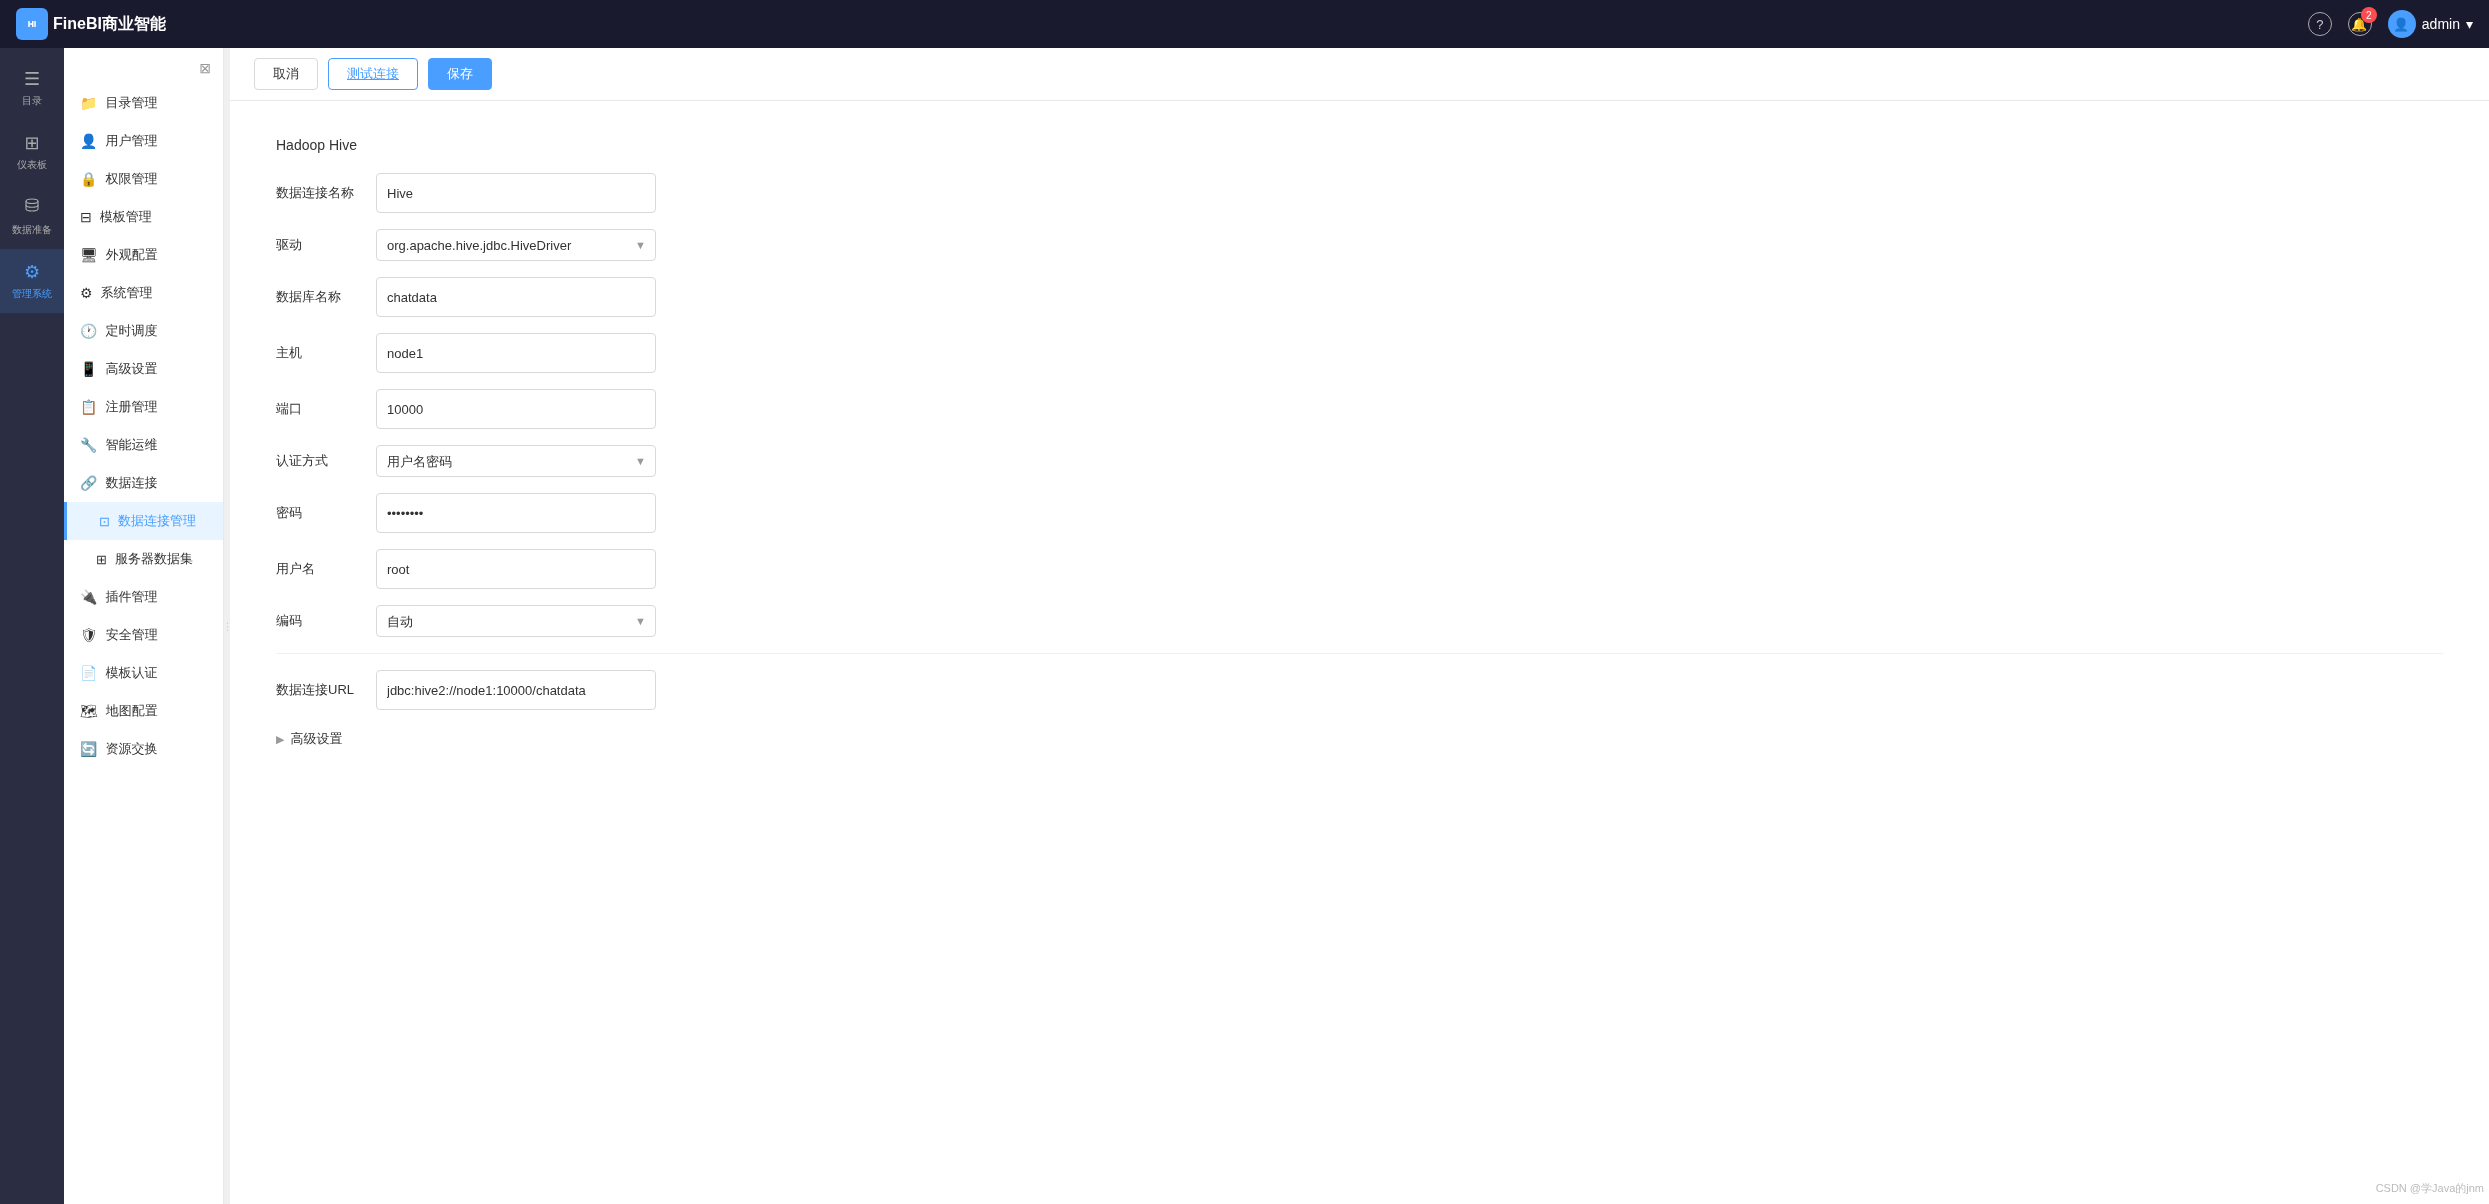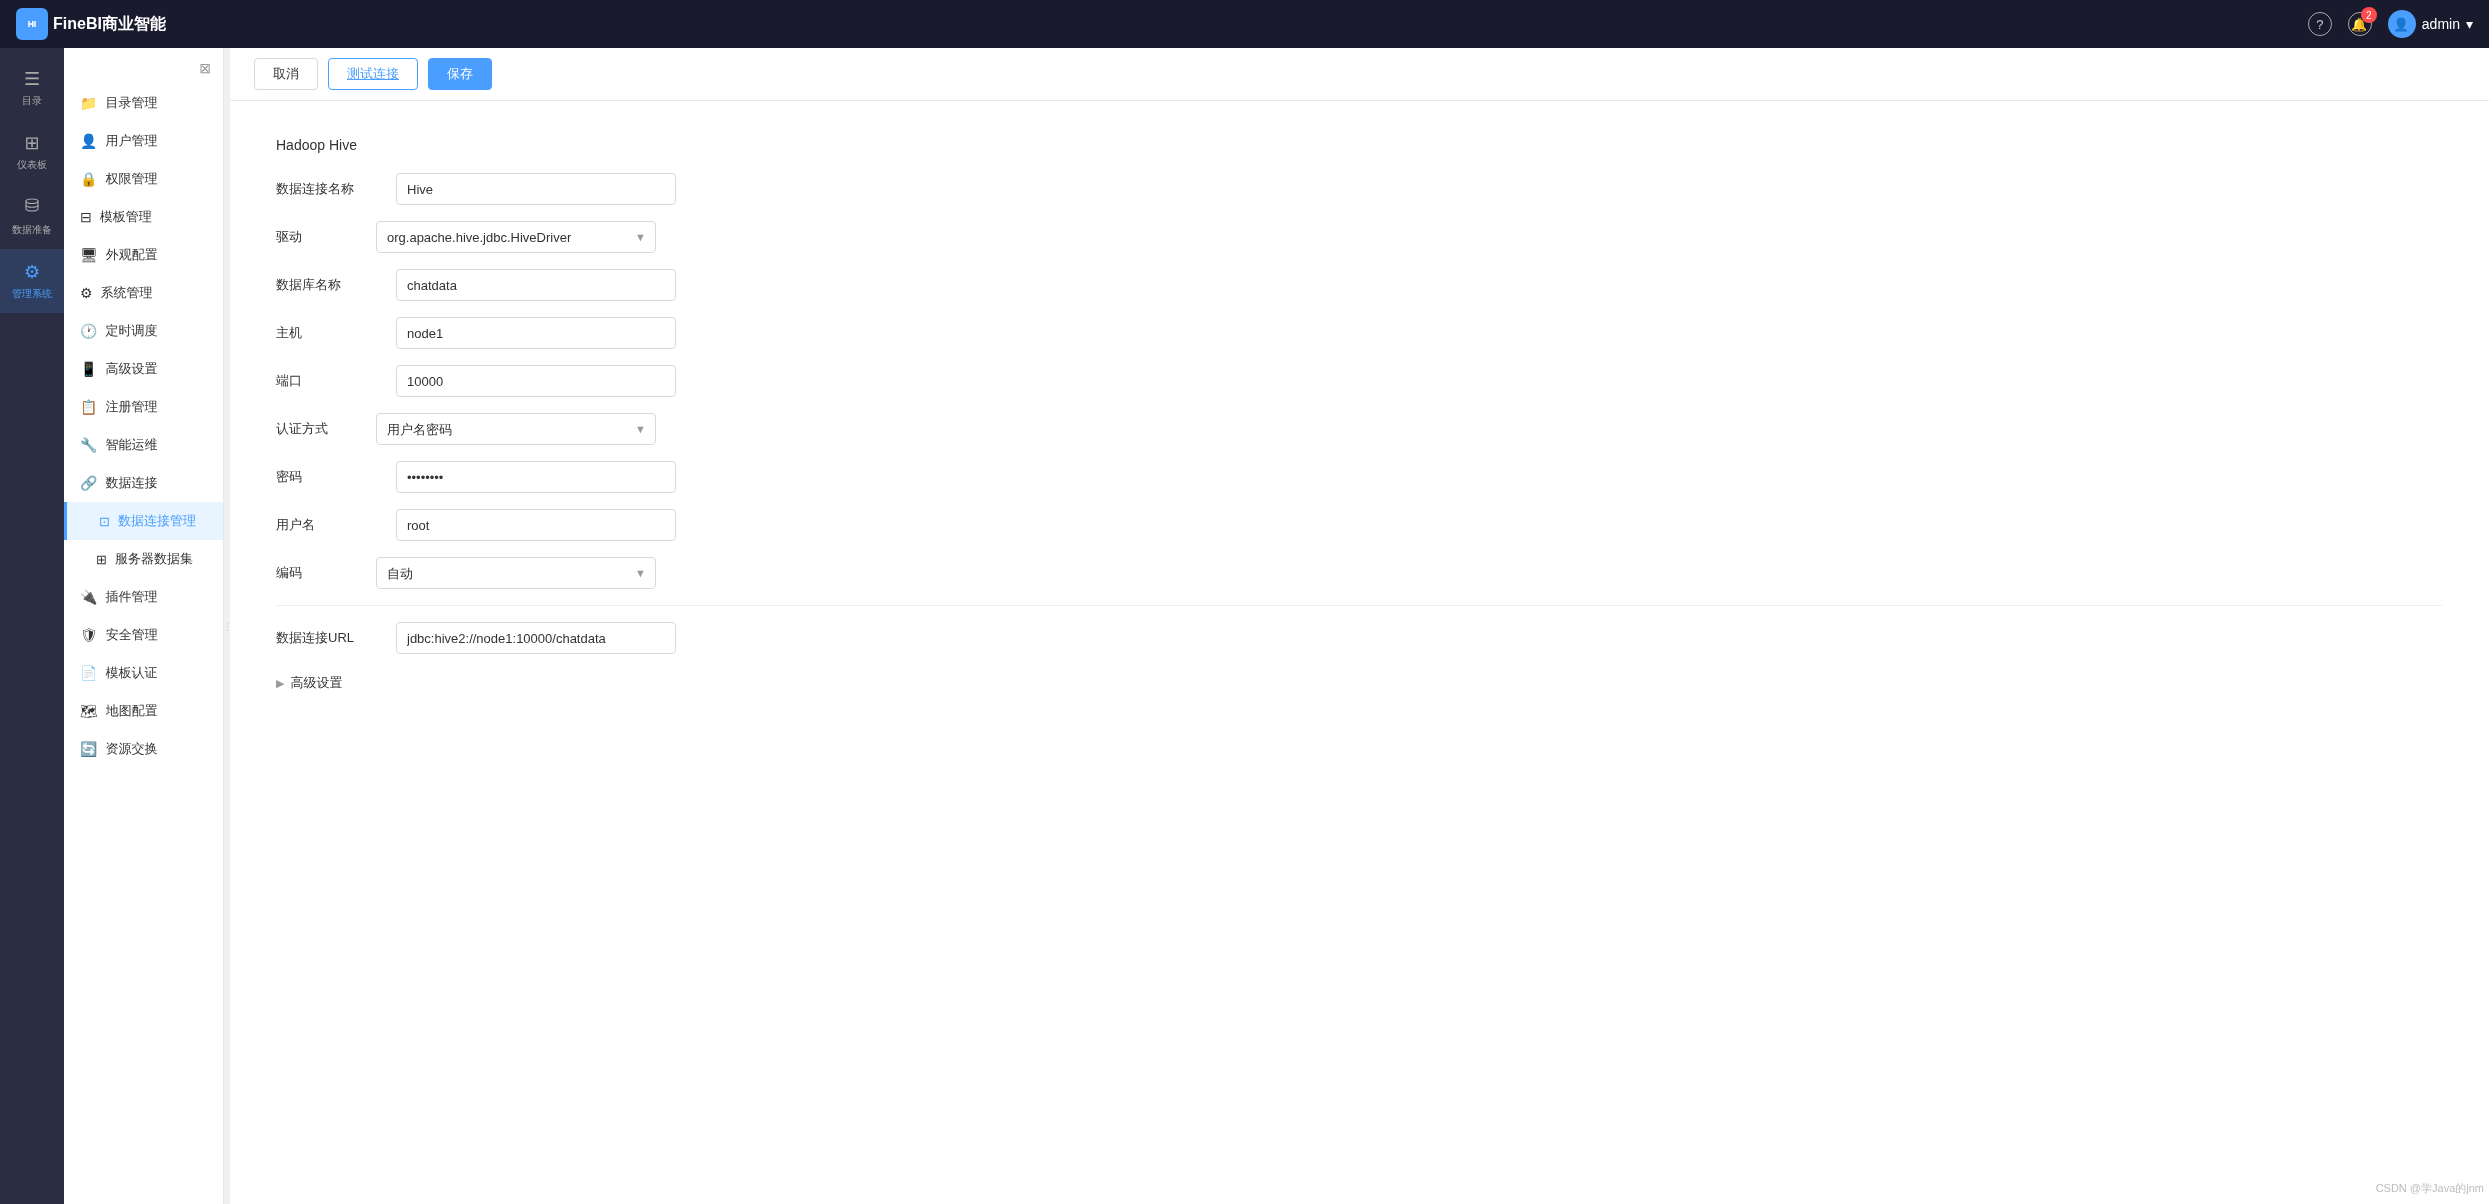--- a/index.html
+++ b/index.html
@@ -234,28 +234,27 @@
       font-size: 13px;
       color: #333;
       font-weight: 500;
       flex-shrink: 0;
       text-align: left;
       padding-right: 16px;
     }
     .form-input {
       flex: 1;
       max-width: 280px;
-      height: 32px;
+      height: 40px;
       border: 1px solid #d9d9d9;
       border-radius: 4px;
       padding: 0 10px;
       font-size: 13px;
       color: #333;
       outline: none;
-      margin-left: 20px;
     }
     .form-select {
       flex: 1;
       max-width: 280px;
       height: 32px;
       border: 1px solid #d9d9d9;
       border-radius: 4px;
       padding: 0 10px;
       font-size: 13px;
       color: #333;

